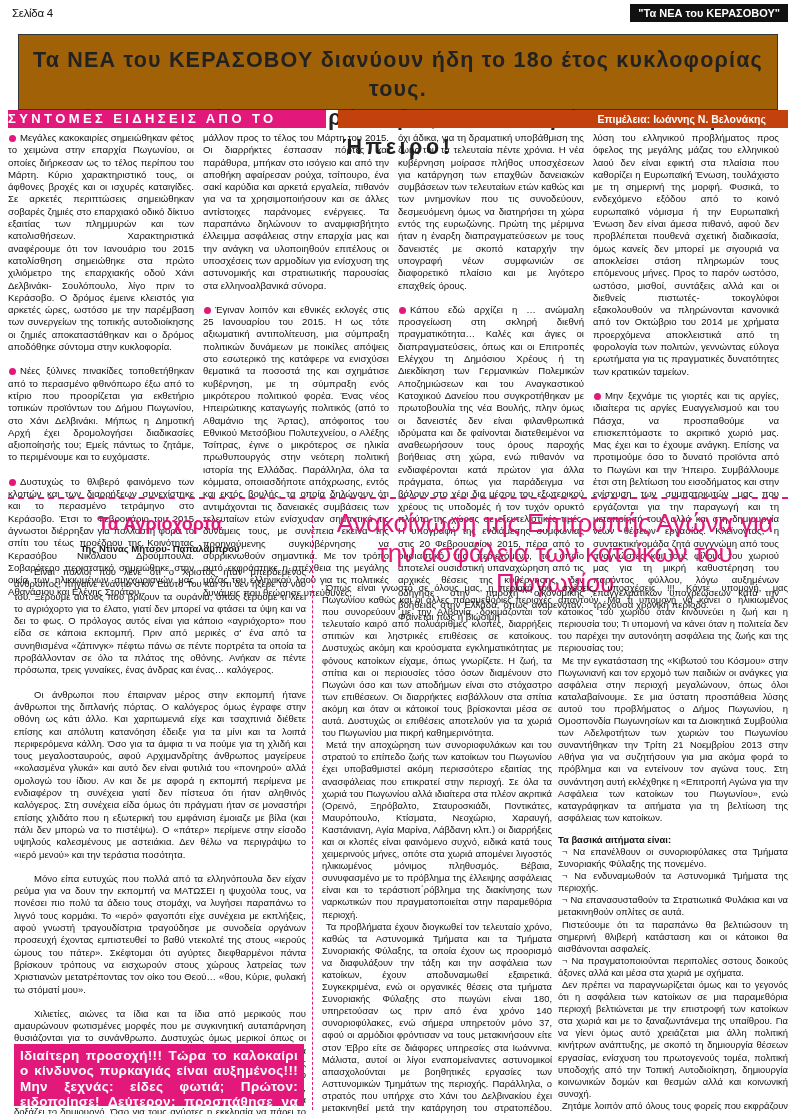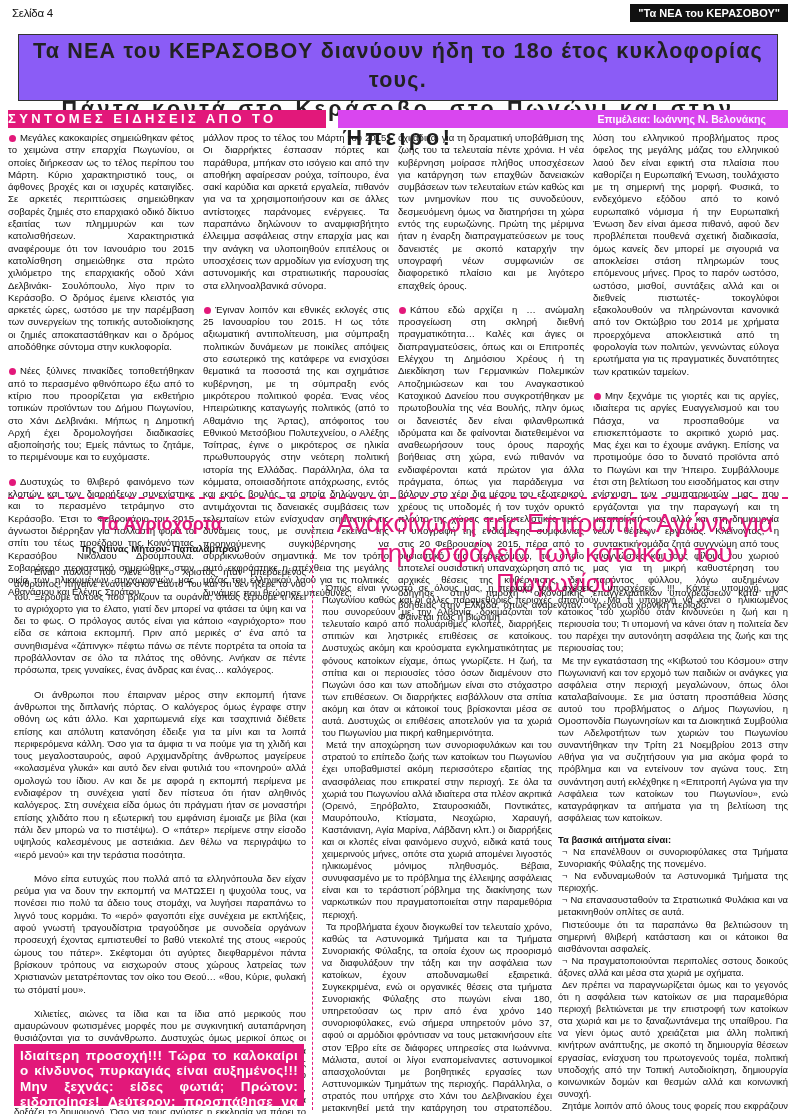--- a/index.html
+++ b/index.html
@@ -1,25 +1,25 @@
 <!DOCTYPE html>
 <html><head>
 <meta charset="utf-8">
 <style>
   html, body { margin:0; padding:0; background:#fff; }
   body { width:796px; height:1114px; position:relative; overflow:hidden; font-family:"Liberation Sans", sans-serif; color:#111; }
   .hdr { position:absolute; left:10px; right:8px; top:4px; height:20px; font-size:11.5px; }
   .hdr .pg { position:absolute; left:2px; top:3px; font-family:"Liberation Sans", sans-serif; font-stretch:condensed; letter-spacing:-0.3px; }
   .hdr .dt { position:absolute; left:0; right:0; top:3px; text-align:center; font-weight:bold; letter-spacing:-0.2px; }
   .hdr .nm { position:absolute; right:0; top:0; background:#111; color:#fff; font-weight:bold; padding:3px 8px; font-size:11px; }
-  .banner { position:absolute; left:18px; right:18px; top:34px; height:63px; background:#8b5cf6; border:1.5px solid #333; text-align:center; font-weight:bold; color:#222; font-size:21.5px; line-height:29px; padding-top:2px; }
+  .banner { position:absolute; left:18px; right:18px; top:34px; height:63px; background:#a16207; border:1.5px solid #333; text-align:center; font-weight:bold; color:#222; font-size:21.5px; line-height:29px; padding-top:11px; }
   .banner .l1 { letter-spacing:1.2px; }
   .banner .l2 { letter-spacing:3.6px; }
   .secbar { position:absolute; left:8px; top:110px; width:318px; height:18px; background:#e2187a; color:#fff; font-weight:bold; font-size:13px; letter-spacing:3.4px; line-height:18px; padding-left:0; }
-  .edbar { position:absolute; left:338px; right:8px; top:110px; height:18px; background:#d946ef; color:#fff; font-weight:bold; font-size:10.5px; line-height:18px; text-align:right; padding-right:22px; }
+  .edbar { position:absolute; left:338px; right:8px; top:110px; height:18px; background:#c2410c; color:#fff; font-weight:bold; font-size:10.5px; line-height:18px; text-align:right; padding-right:22px; }
   .cols { position:absolute; left:8px; right:8px; top:132px; height:360px; }
   .col { position:absolute; top:0; width:186px; font-size:9.6px; line-height:12.3px; text-align:justify; }
   .col p { margin:0 0 12px 0; text-indent:0; }
   .bullet { display:inline-block; width:7px; height:7px; border-radius:50%; background:#e2187a; margin-right:4px; margin-left:1px; vertical-align:middle; }
   .dashed-h { position:absolute; left:8px; right:8px; top:497px; border-top:2px dashed #e2187a; }
   .dashed-v { position:absolute; left:312px; top:515px; bottom:4px; border-left:1px dashed #e2187a; }
   .agr { position:absolute; left:14px; width:292px; top:506px; }
   .agr h2 { margin:8px; text-align:center; color:#e2187a; font-size:18px; font-weight:bold; }
   .agr .by { text-align:center; font-size:9.5px; font-weight:bold; margin-top:2px; }
   .agr .body { margin-top:12px; font-size:9.5px; line-height:12.3px; text-align:justify; }

